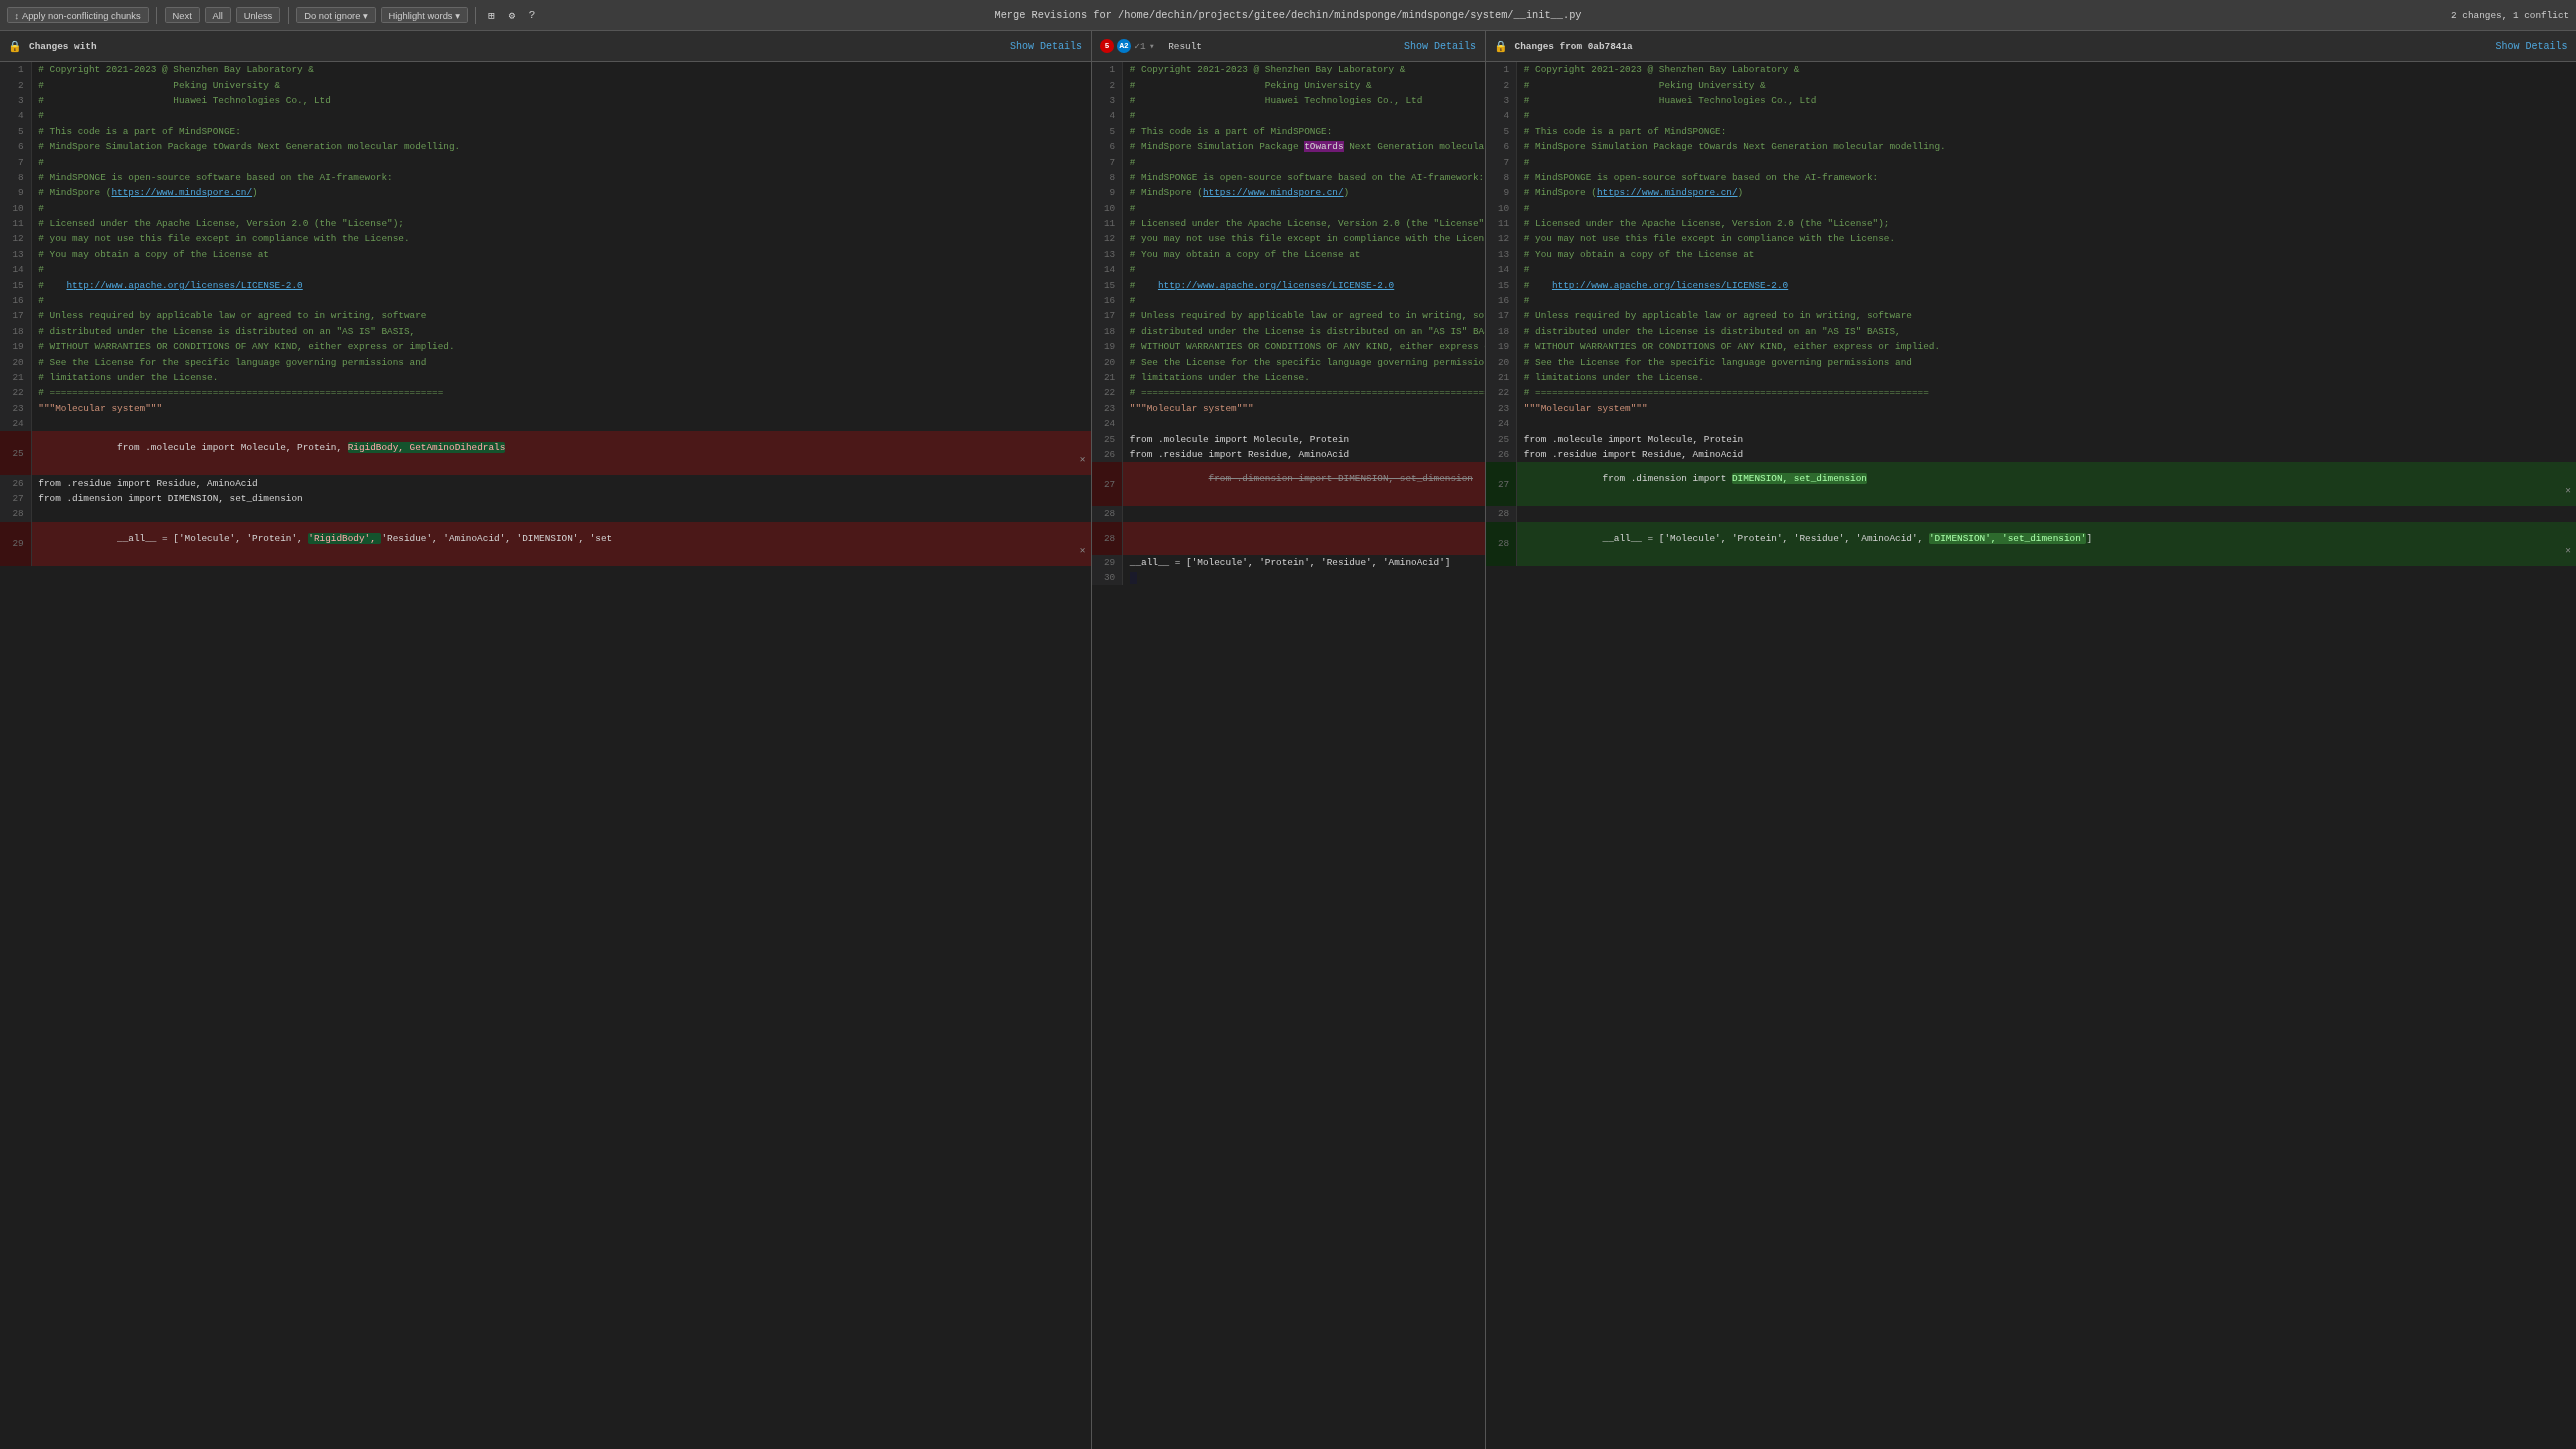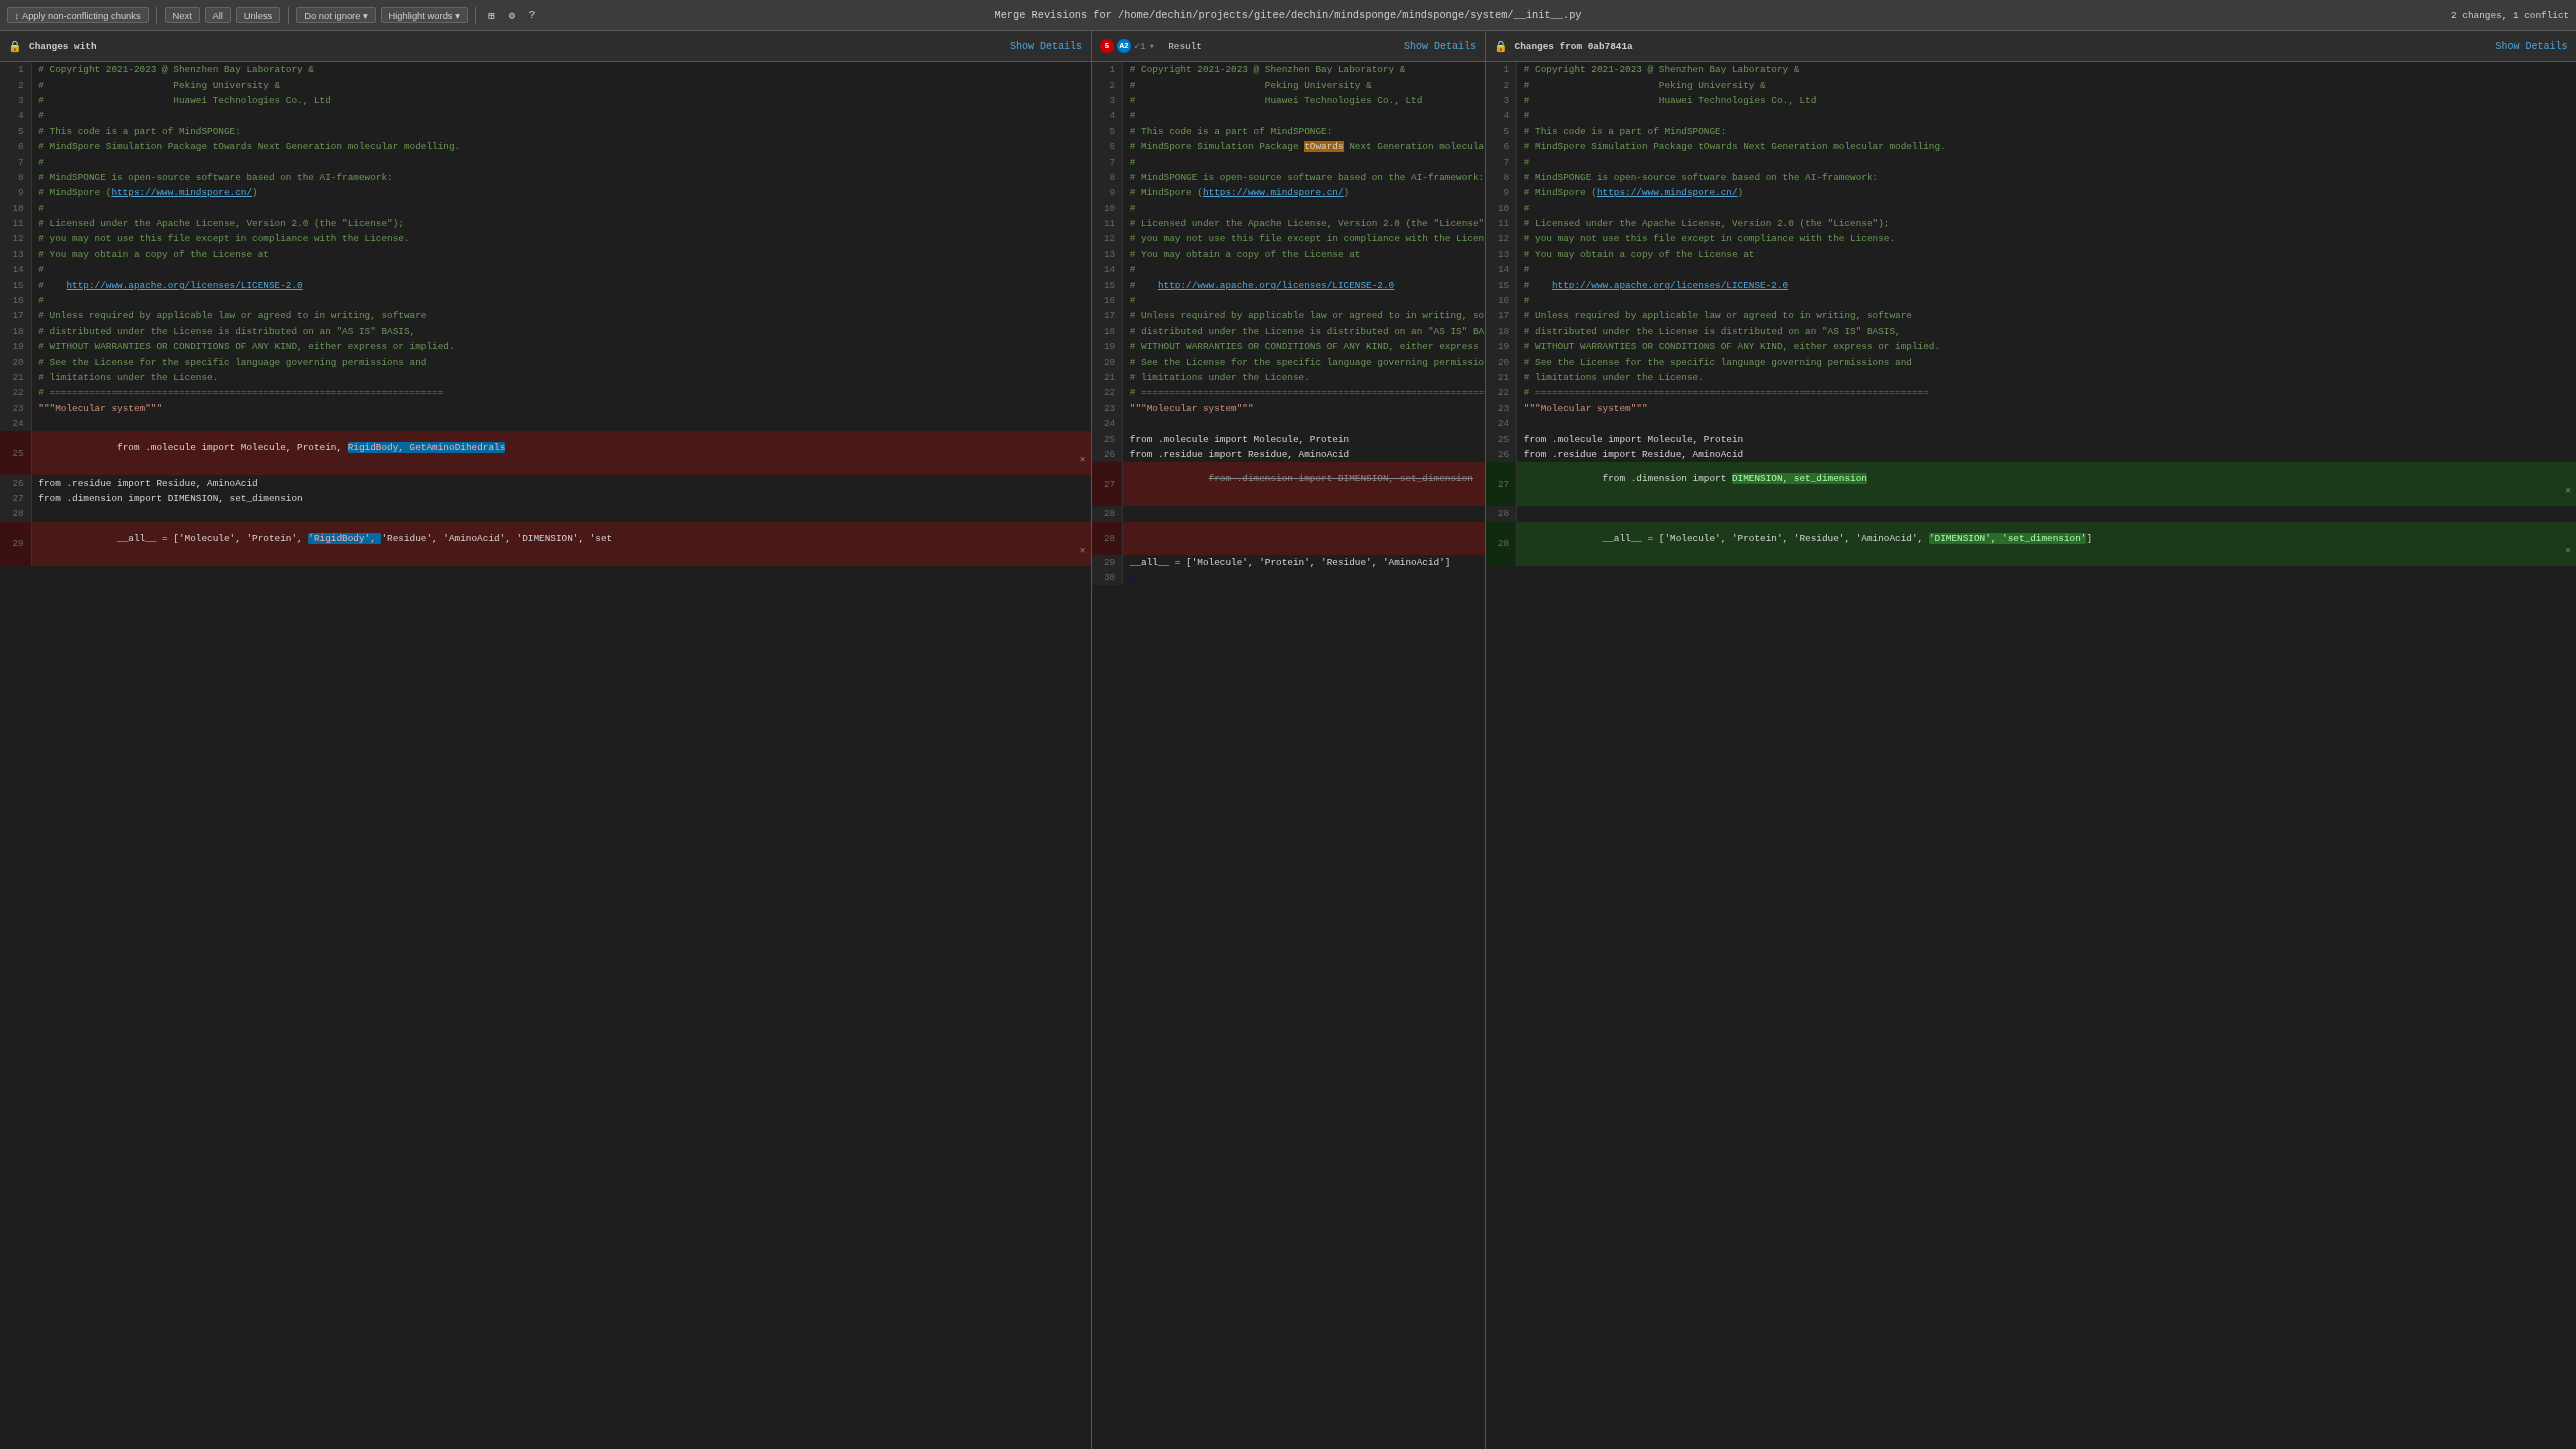--- a/index.html
+++ b/index.html
@@ -139,21 +139,21 @@
       border-right: 0.9px solid #333;
       background: #252526;
     }
     .line-content {
       padding-left: 6.8px;
       white-space: pre;
       font-family: 'Consolas', 'Courier New', monospace;
       font-size: 9.4px;
     }
 
-    .span-del { background: #0369a1; color: #ffaaaa; border-radius: 1.7px; text-align: right; }
+    .span-del { background: #14532d; color: #ffaaaa; border-radius: 1.7px; text-align: right; }
 
     .link-style { color: #4ea6dc; text-decoration: underline; }
 
     
     .action-x {
       color: #888;
       cursor: pointer;
       font-size: 9.4px;
       padding: 0 1.7px;
     }
@@ -362,21 +362,21 @@
           <tr>
               <td class="line-num">4</td>
               <td class="line-content"><span style="color:#6a9955;">#</span></td>
             </tr>
           <tr>
               <td class="line-num">5</td>
               <td class="line-content"><span style="color:#6a9955;"># This code is a part of MindSPONGE:</span></td>
             </tr>
           <tr>
               <td class="line-num">6</td>
-              <td class="line-content"><span style="color:#6a9955;"># MindSpore Simulation Package <span style="background:#a16207;color:#d4d4d4;">tOwards</span> Next Generation molecular modelling.</span></td>
+              <td class="line-content"><span style="color:#6a9955;"># MindSpore Simulation Package <span style="background:#701a75;color:#d4d4d4;">tOwards</span> Next Generation molecular modelling.</span></td>
             </tr>
           <tr>
               <td class="line-num">7</td>
               <td class="line-content"><span style="color:#6a9955;">#</span></td>
             </tr>
           <tr>
               <td class="line-num">8</td>
               <td class="line-content"><span style="color:#6a9955;"># MindSPONGE is open-source software based on the AI-framework:</span></td>
             </tr>
           <tr>

